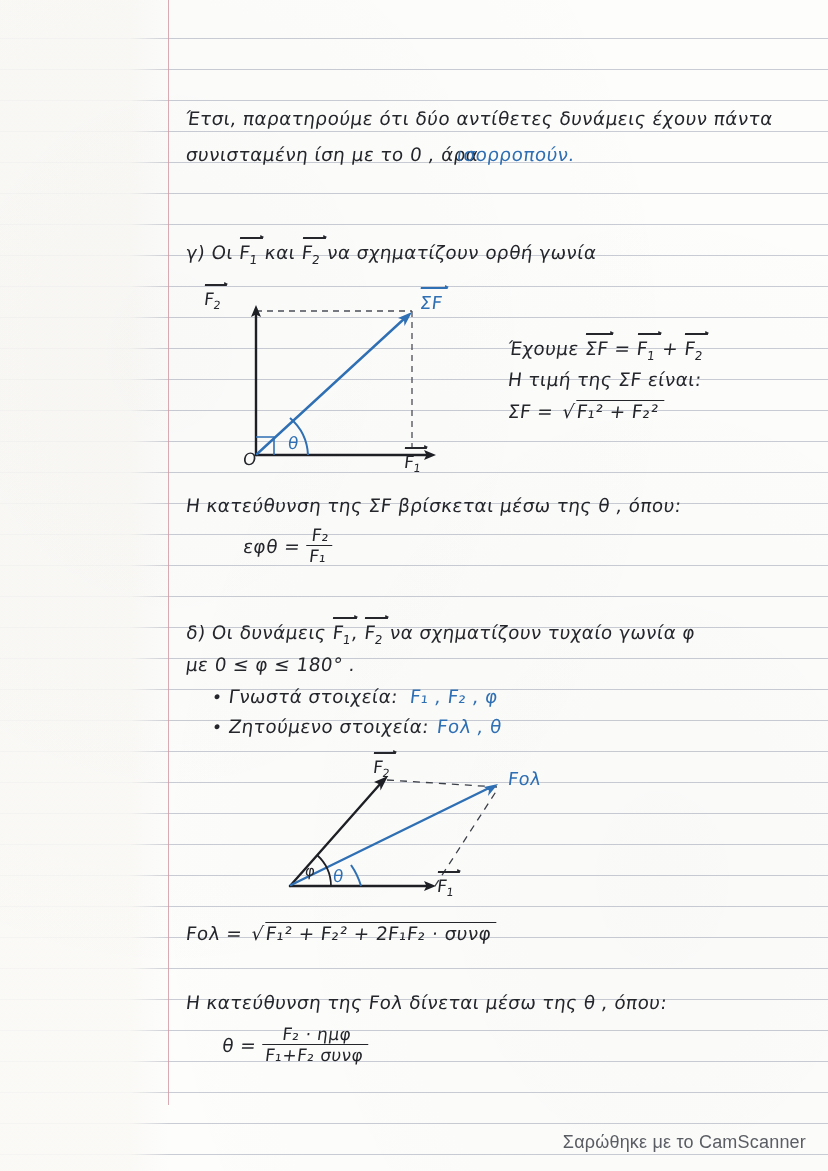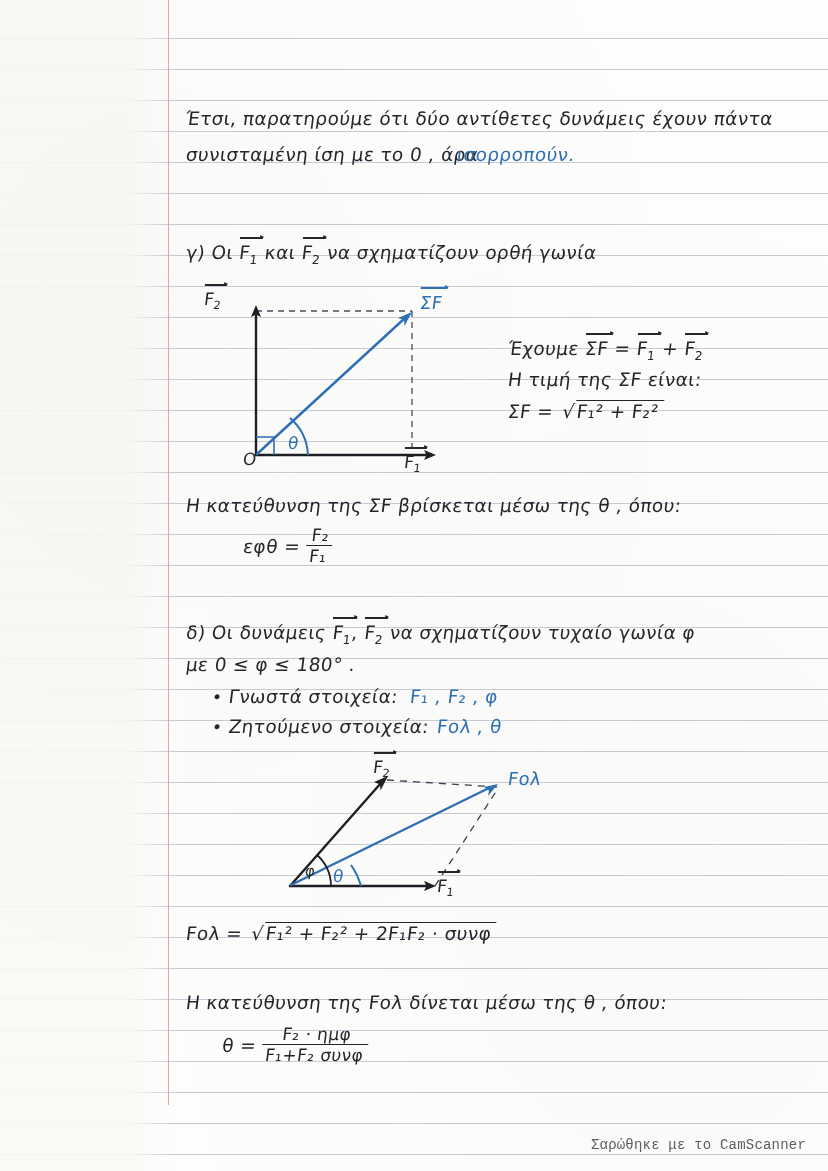--- a/index.html
+++ b/index.html
@@ -65,22 +65,22 @@
   .frac .num{display:block;padding:0 4px;font-size:.92em;}
   .frac .den{display:block;padding:0 4px;border-top:1.7px solid currentColor;font-size:.92em;}
   .sqrt{display:inline-block;position:relative;padding-left:3px;}
   .sqrt .rad{display:inline-block;padding:0 4px 0 2px;border-top:1.8px solid currentColor;}
   .bullet{font-size:17px;}
   
   .diagram{position:absolute;}
   
   #footer{
     position:absolute;right:22px;bottom:18px;
-    font-family:Liberation Mono, monospace;
-    font-size:14px;color:#5a5d63;letter-spacing:.2px;text-align:center;
+    font-family:Liberation Sans, sans-serif;
+    font-size:18px;color:#5a5d63;letter-spacing:.2px;text-align:center;
   }
 </style>
 </head>
 <body>
 
 <div id="paper"></div>
 <div class="grain"></div>
 <div id="margin-line"></div>
 
 <div class="hw" style="left:186px;top:108px;">Έτσι, παρατηρούμε ότι δύο αντίθετες δυνάμεις έχουν πάντα</div>

